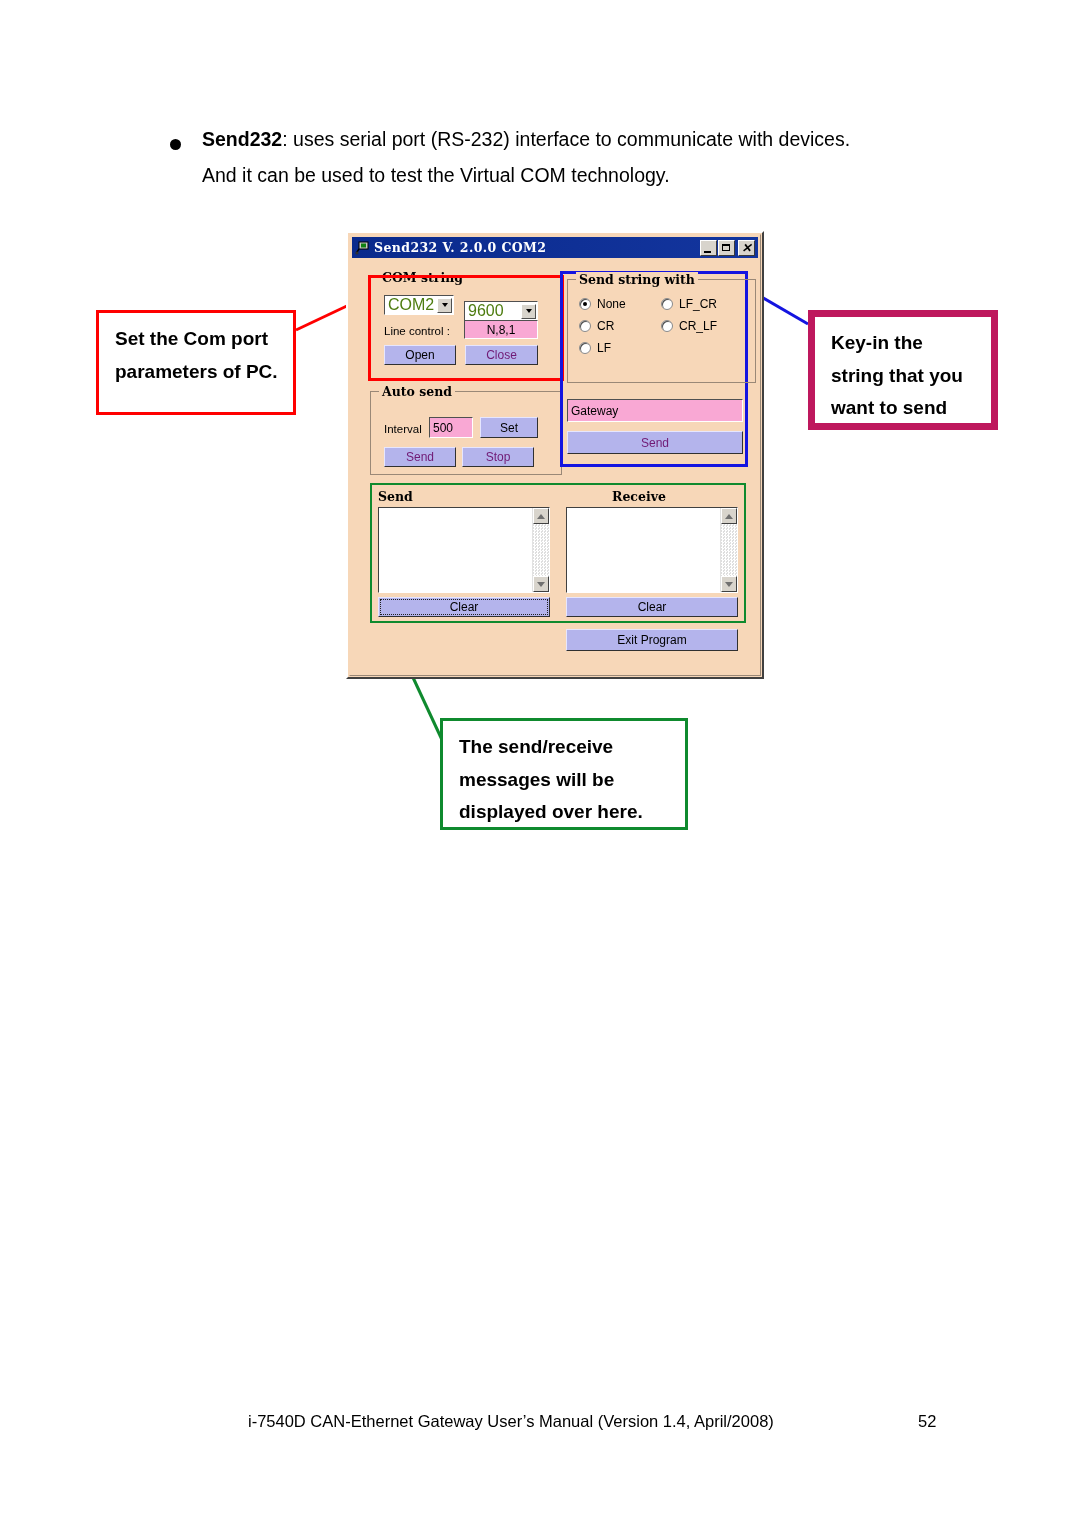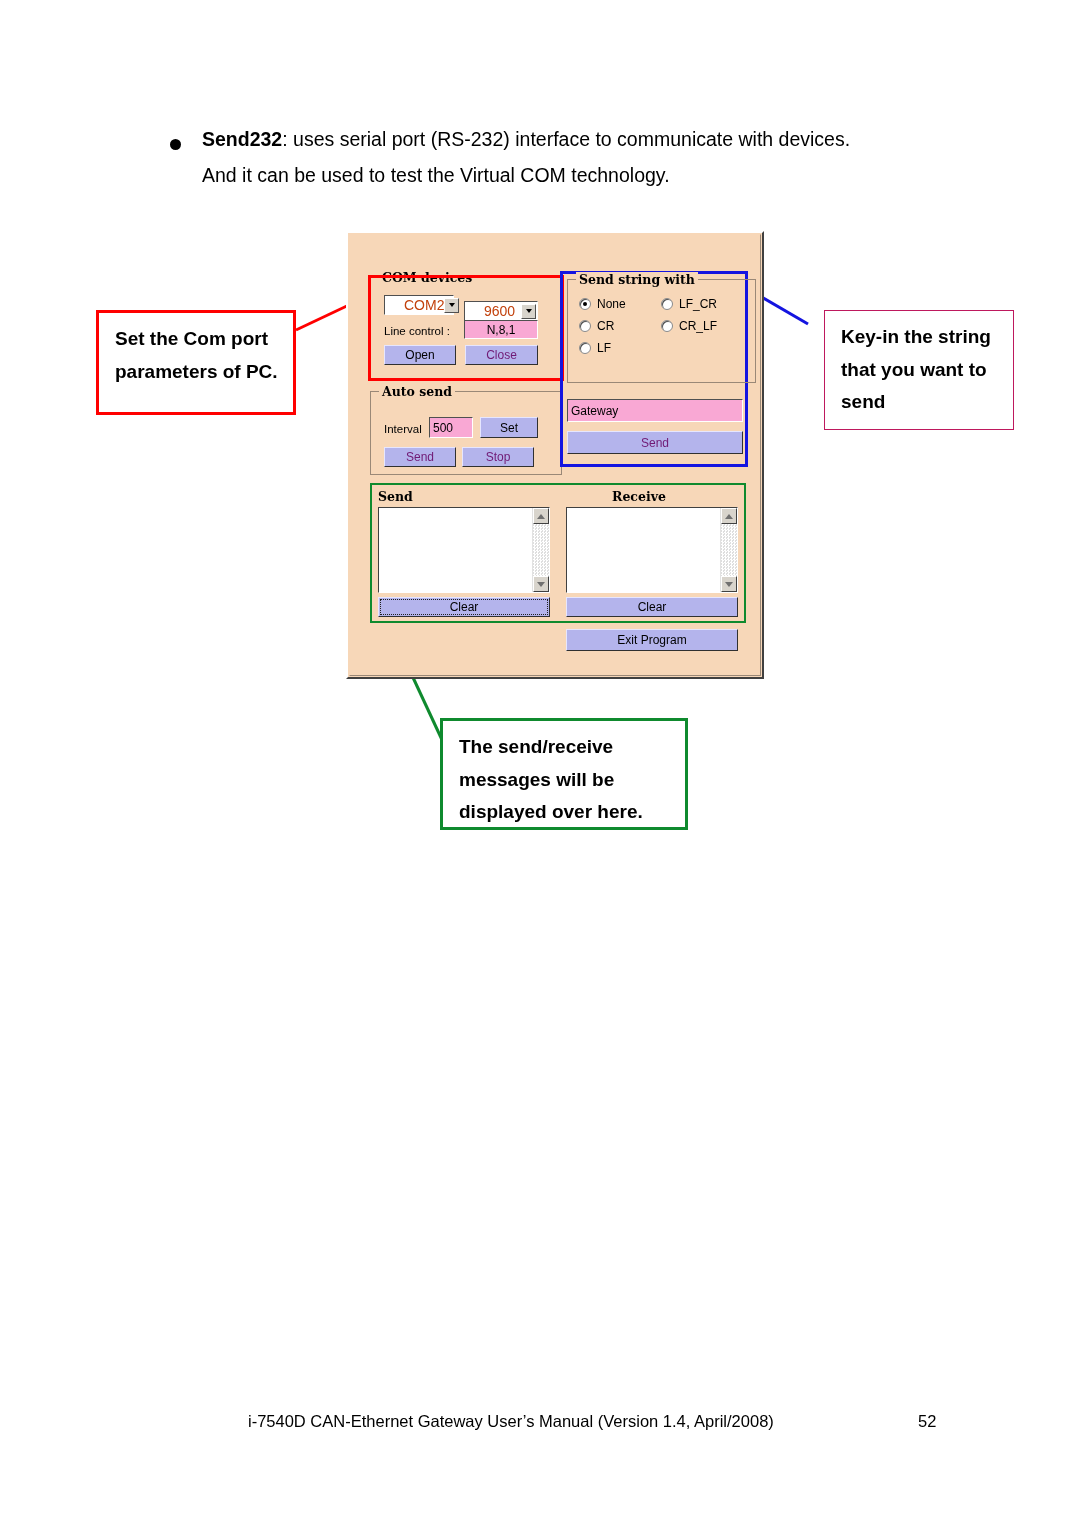--- a/index.html
+++ b/index.html
@@ -67,21 +67,21 @@
     position: absolute;
     background: #ffffff;
     box-sizing: border-box;
     font-weight: bold;
     font-size: 19px;
     line-height: 1.72;
     color: #000;
     padding: 10px 14px 10px 16px;
   }
   .callout-red   { border: 3px solid #ff0000; }
-  .callout-blue  { border: 1px solid #be185d; margin-left: 16px; }
+  .callout-blue  { border: 7px solid #be185d; }
   .callout-green { border: 3px solid #0f8a2e; }
 
   #callout-com   { left: 96px;  top: 310px; width: 200px; height: 105px; }
   #callout-key   { left: 808px; top: 310px; width: 190px; height: 120px; }
   #callout-msg   { left: 440px; top: 718px; width: 248px; height: 112px; }
 
   
   .win {
     position: absolute;
     left: 346px;
@@ -214,23 +214,23 @@
     border-top: 1.5px solid #505050;
     border-left: 1.5px solid #505050;
     border-right: 1.5px solid #ffffff;
     border-bottom: 1.5px solid #ffffff;
     box-sizing: border-box;
     display: flex;
     align-items: center;
   }
   .combo-val {
     flex: 1 1 auto;
-    font-size: 14px;
-    padding-left: 19px;
-    color: #c2410c;
+    font-size: 16px;
+    padding-left: 3px;
+    color: #4d7c0f;
     white-space: nowrap;
   }
   .combo-arrow {
     width: 15px; height: 15px;
     margin-right: 1px;
     background: #d8d4cc;
     border-top: 1.5px solid #ffffff;
     border-left: 1.5px solid #ffffff;
     border-right: 1.5px solid #505050;
     border-bottom: 1.5px solid #505050;
@@ -387,23 +387,45 @@
   <line x1="390" y1="628" x2="443" y2="742" stroke="#0f8a2e" stroke-width="3"></line>
 </svg>
 
 <div class="callout callout-red" id="callout-com">Set the Com port parameters of PC.</div>
 <div class="callout callout-blue" id="callout-key">Key-in the string that you want to send</div>
 <div class="callout callout-green" id="callout-msg">The send/receive messages will be displayed over here.</div>
 
 <div class="win">
   <div class="win-inner"></div>
 
+  <div class="titlebar">
+    <span class="title-icon">
+      <svg width="16" height="15" viewBox="0 0 16 15">
+        <rect x="4" y="2" width="9" height="7" fill="#c8c8c8" stroke="#000" stroke-width="1"></rect>
+        <rect x="6" y="3.5" width="5" height="4" fill="#108010"></rect>
+        <path d="M4 9 L2 12 L2 13" stroke="#000" stroke-width="1.4" fill="none"></path>
+        <circle cx="2" cy="13" r="1.6" fill="#303030"></circle>
+      </svg>
+    </span>
+    <span class="title-text">Send232 V. 2.0.0 COM2</span>
+    <span class="win-btns">
+      <span class="win-btn">
+          <i class="glyph-min"></i>
+        </span>
+      <span class="win-btn">
+          <i class="glyph-max"></i>
+        </span>
+      <span class="win-btn close">
+          <i class="glyph-close">✕</i>
+        </span>
+    </span>
+  </div>
 
   <div class="group" style="left:22px; top:44px; width:192px; height:102px;">
-    <span class="group-title">COM devices</span>
+    <span class="group-title">COM string</span>
   </div>
   <div style="position:absolute; left:20px; top:42px; width:196px; height:106px; border:3px solid #ff0000; box-sizing:border-box;"></div>
 
   <div class="combo" style="left:36px; top:62px; width:70px; height:20px;">
     <span class="combo-val">COM2</span>
     <span class="combo-arrow">
         <i class="tri-down"></i>
       </span>
   </div>
   <div class="combo" style="left:116px; top:68px; width:74px; height:20px;">

